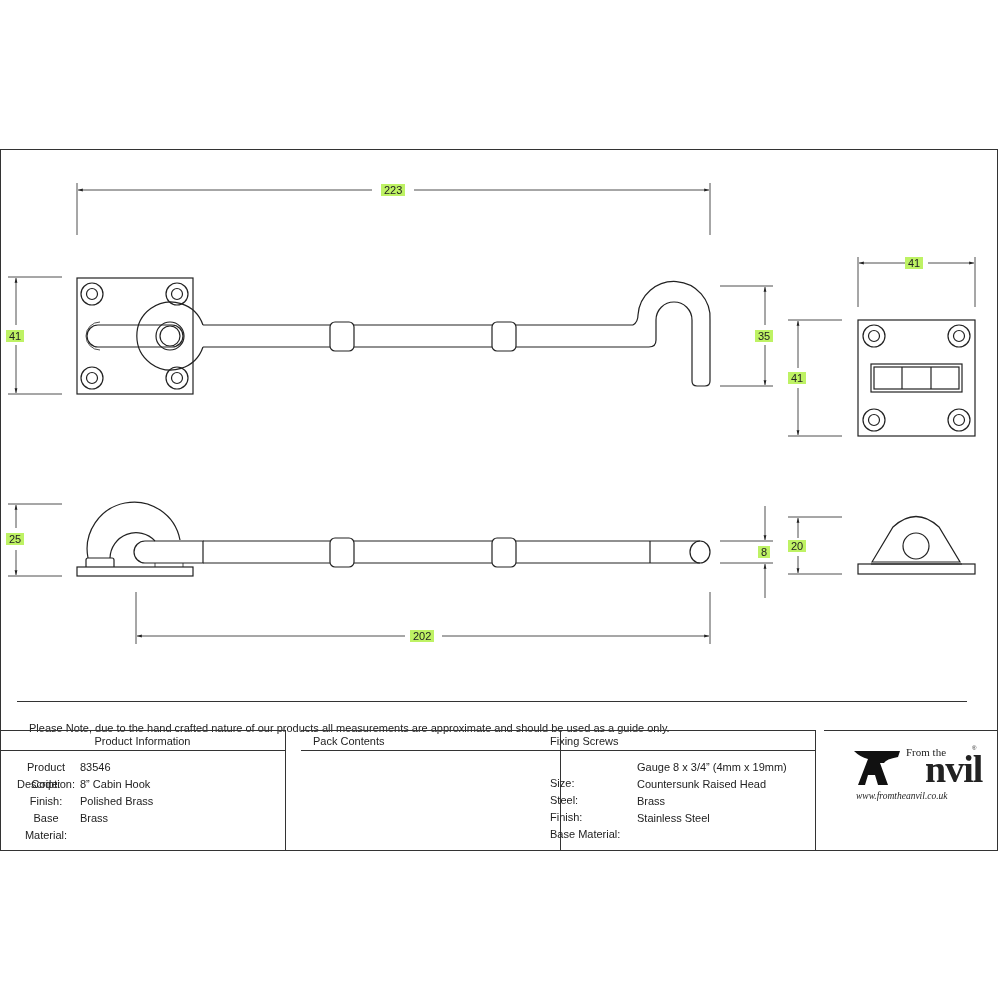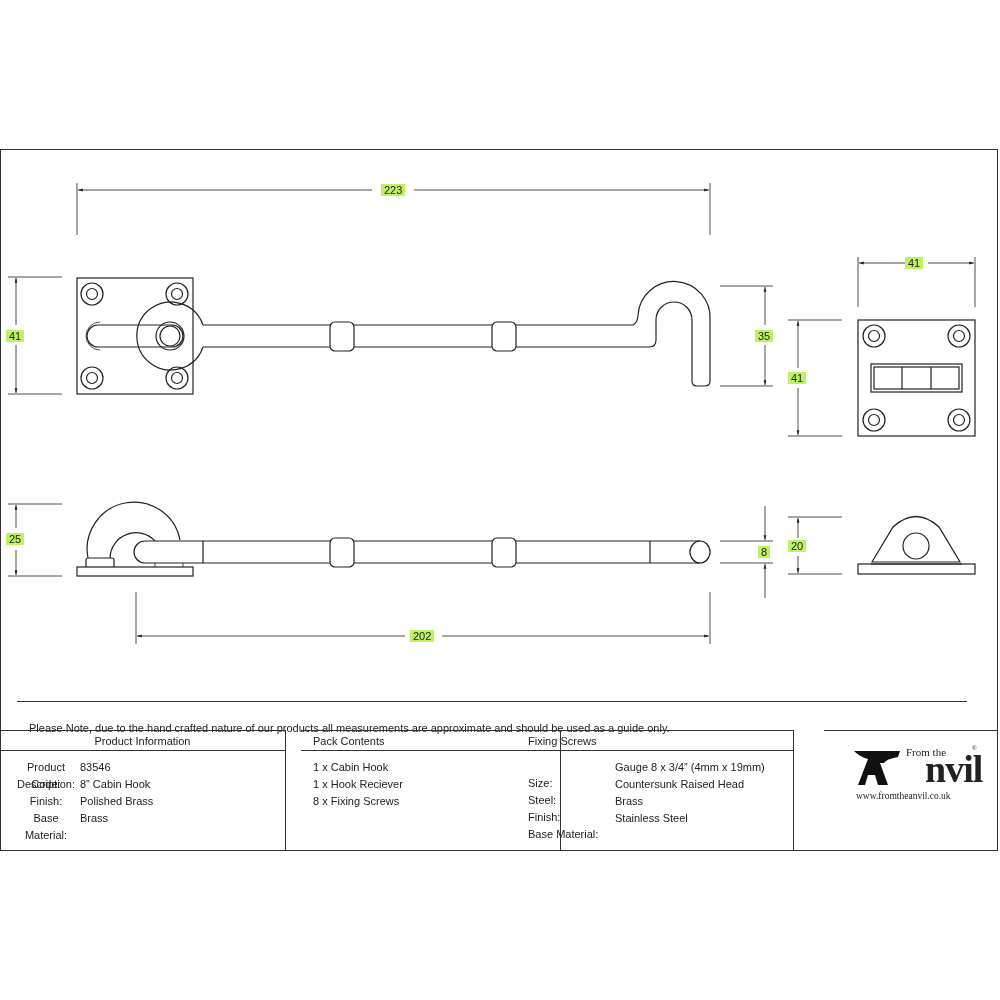--- a/index.html
+++ b/index.html
@@ -8,27 +8,27 @@
   svg.drawing { position:absolute; left:0; top:0; width:1000px; height:1000px; }
   .dim-label { position:absolute; font-size:11px; color:#222; background:#bef264; padding:0 3px; line-height:12px; }
   .note { position:absolute; left:0; top:701px; width:950px; height:30px; border-top:1.5px solid #333; box-sizing:border-box; font-size:11px; padding:20px 12px;margin-left:17px; }
   .tbl { position:absolute; top:730px; height:121px; border-top:1.5px solid #333; box-sizing:border-box; font-size:11px; }
   .tbl .hdr { height:20px; border-bottom:1.5px solid #333; padding:4px 12px 0; box-sizing:border-box; }
   .tbl .rows { padding:8px 12px 0; }
   .tbl .row { display:flex; height:17px; line-height:17px; }
   .tbl .k { width:68px; }
   .col1 { left:0; width:286px; border-right:1.5px solid #333;text-align:center; }
   .col2 { left:301px; width:260px; border-right:1.5px solid #333; }
-  .col3 { left:516px; width:278px; border-right:1.5px solid #333; }
+  .col3 { left:538px; width:278px; border-right:1.5px solid #333; }
   .col3 .k { width:87px;margin-top:16px; }
   .col4 { left:824px; width:174px; }
   .logo { position:absolute; left:30px; top:12px; width:130px; height:60px; }
   .logo .from { position:absolute; left:52px; top:3px; font-family:"Liberation Serif", serif; font-size:11px; }
   .logo .big { position:absolute; left:0; top:6px; font-family:"Liberation Serif", serif; font-size:38px; font-weight:bold; letter-spacing:-1px; line-height:40px; }
-  .logo .url { position:absolute; left:2px; top:48px; font-family:"Liberation Serif", serif; font-size:9.5px; }
+  .logo .url { position:absolute; left:2px; top:48px; font-family:"Liberation Serif", serif; font-style:italic; font-size:9.5px; }
   .logo .reg { position:absolute; left:118px; top:2px; font-size:6px; }
 </style>
 </head>
 <body>
 
 <div class="sheet"></div>
 
 <svg class="drawing" viewBox="0 0 1000 1000" fill="none" stroke="#222" stroke-width="1.2">
   <defs>
     <marker id="arr" viewBox="0 0 10 10" refX="10" refY="5" markerWidth="6" markerHeight="6" orient="auto-start-reverse">
@@ -180,25 +180,20 @@
       </div>
     <div class="row">
         <span class="k">Base Material:</span>
         <span>Brass</span>
       </div>
   </div>
 </div>
 
 <div class="tbl col2">
   <div class="hdr">Pack Contents</div>
-  <div class="rows">
-    <div class="row">1 x Cabin Hook</div>
-    <div class="row">1 x Hook Reciever</div>
-    <div class="row">8 x Fixing Screws</div>
-  </div>
 </div>
 
 <div class="tbl col3">
   <div class="hdr">Fixing Screws</div>
   <div class="rows">
     <div class="row">
         <span class="k">Size:</span>
         <span>Gauge 8 x 3/4” (4mm x 19mm)</span>
       </div>
     <div class="row">

